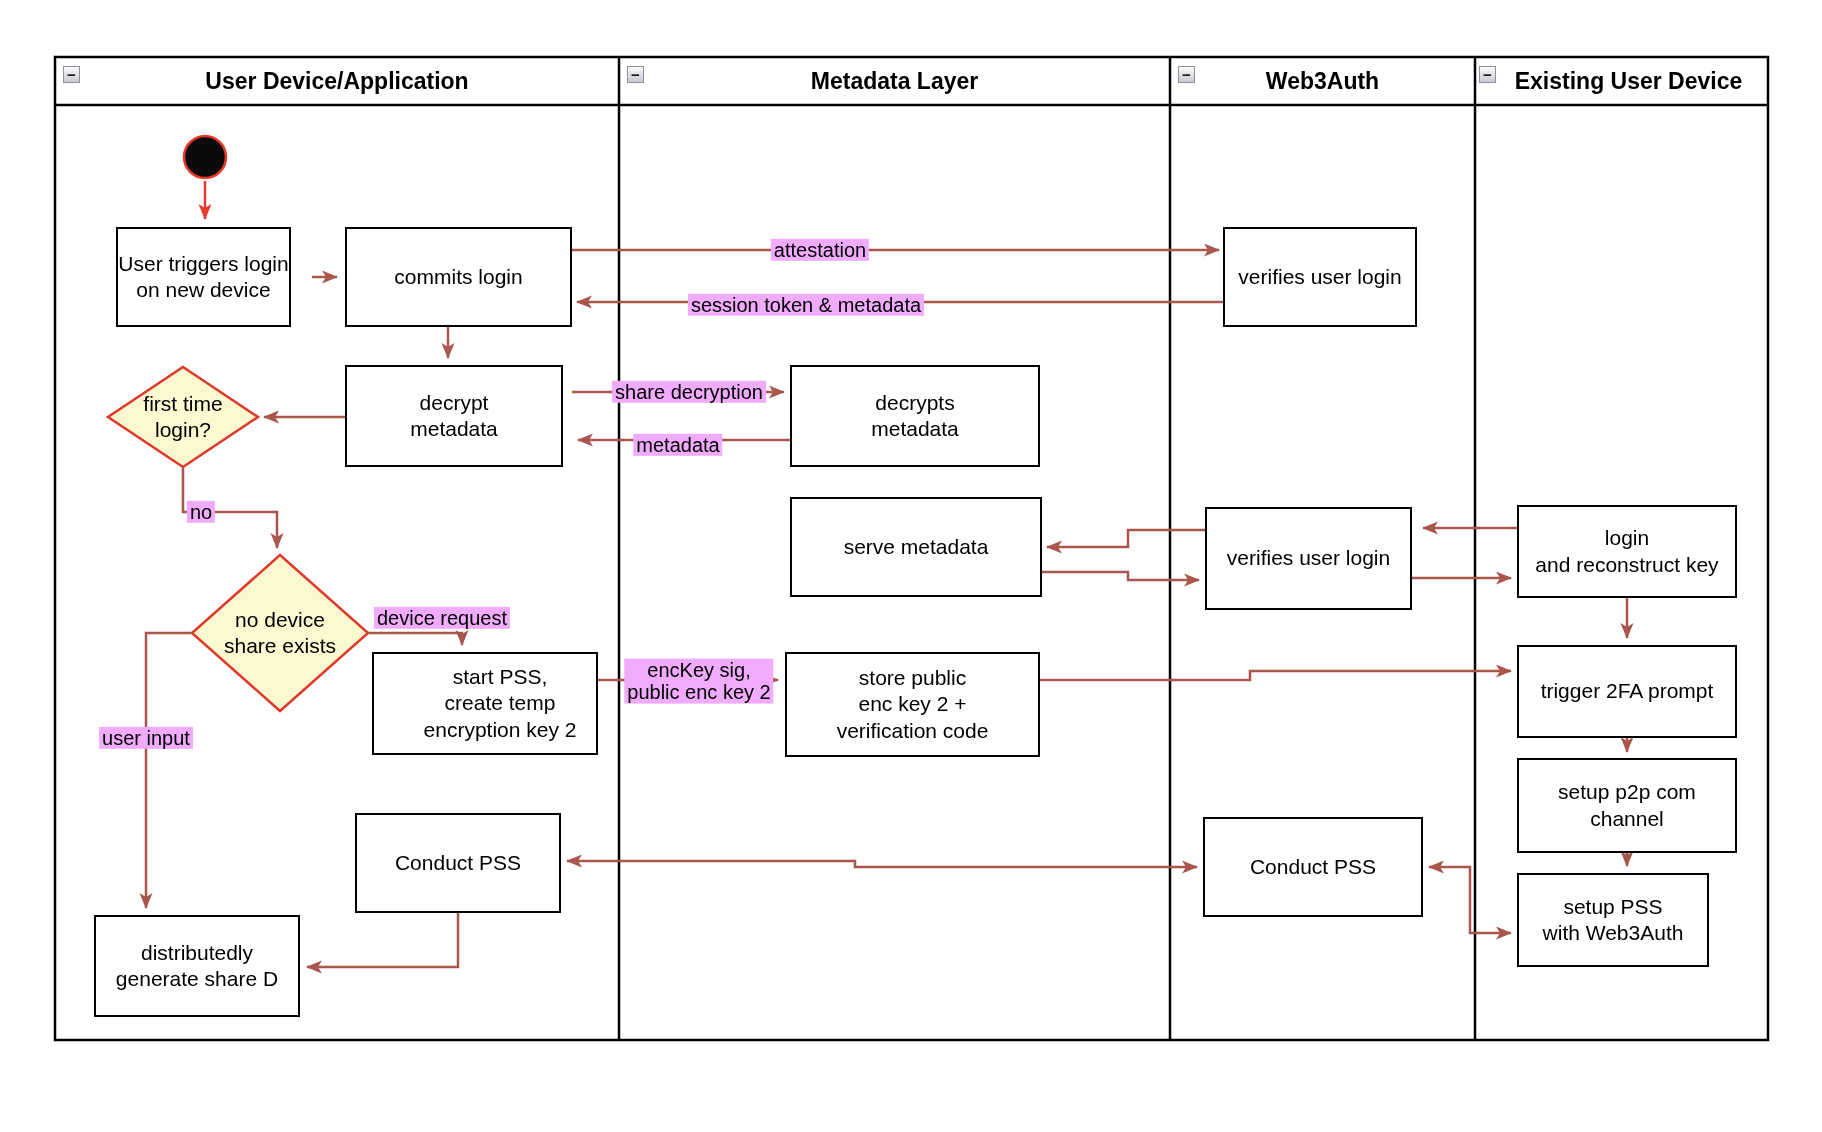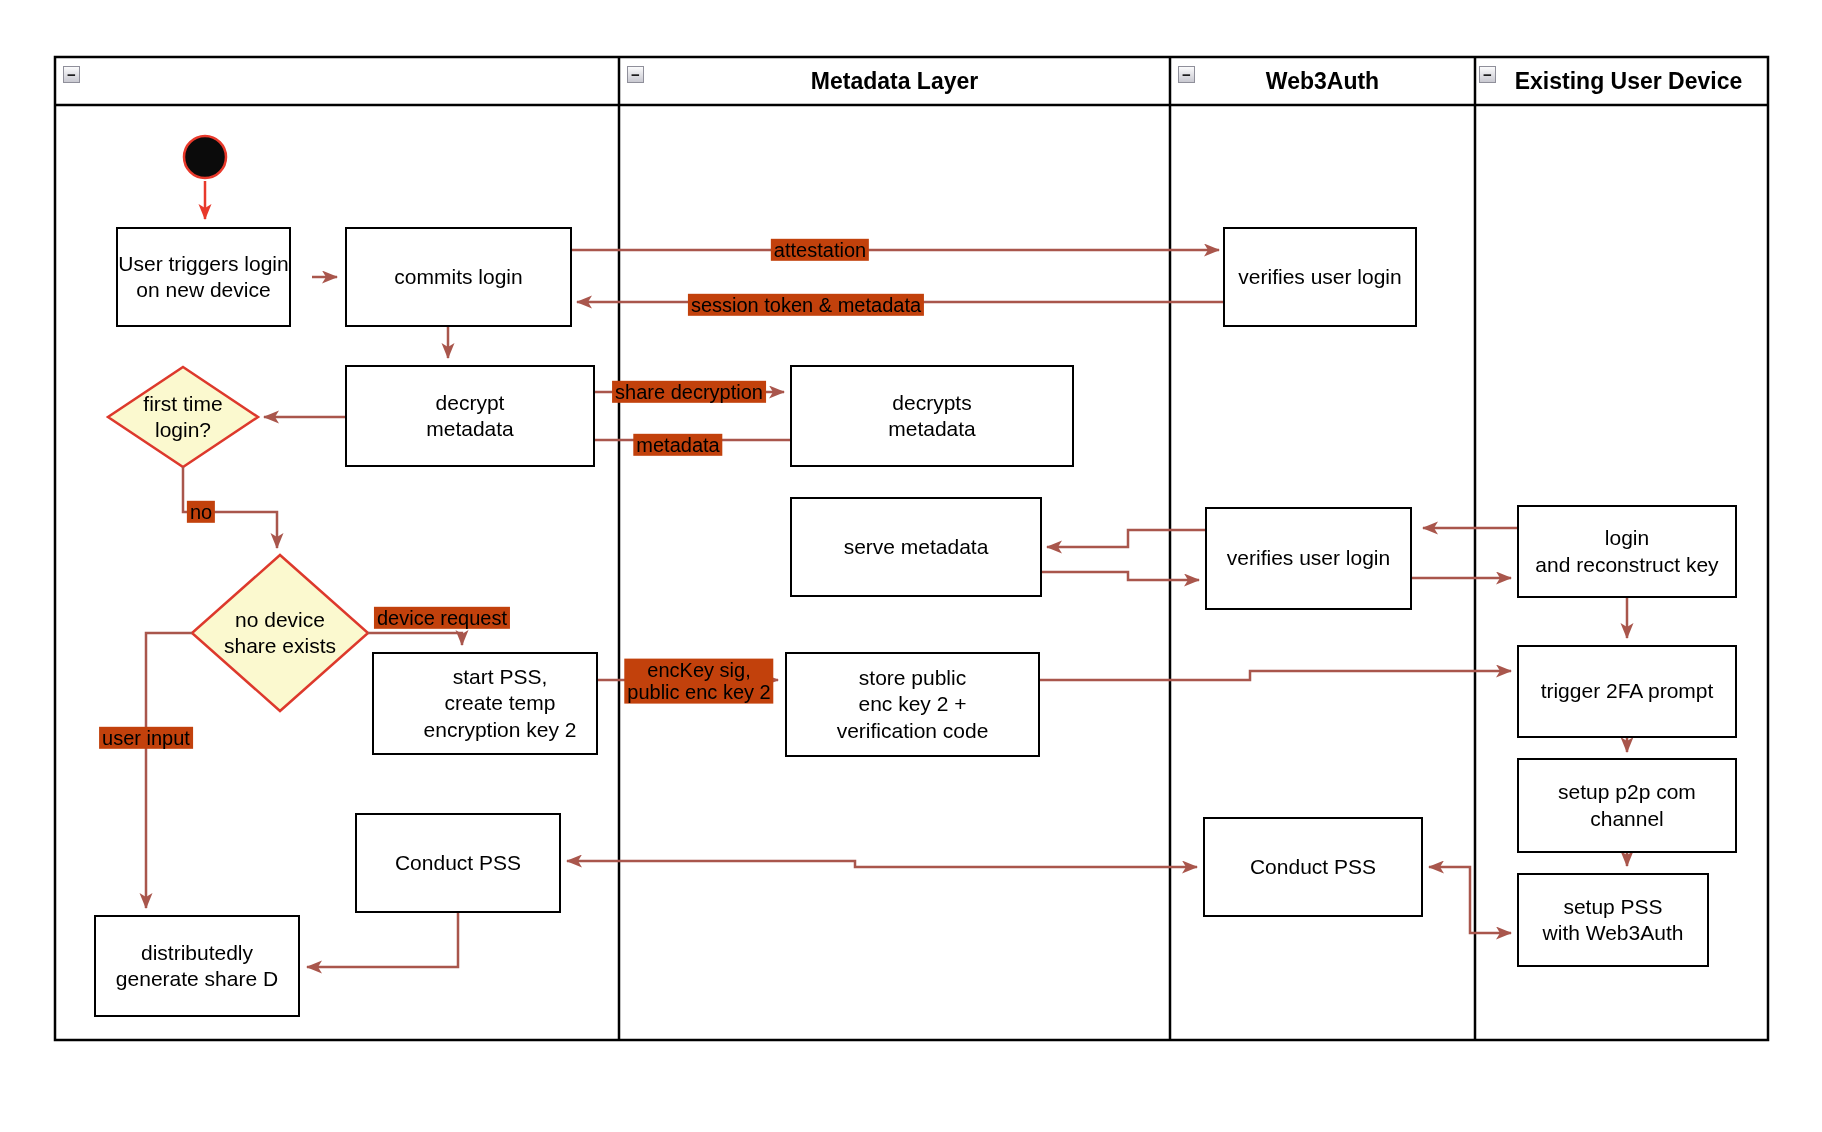--- a/index.html
+++ b/index.html
@@ -22,21 +22,21 @@
     position:absolute;top:57px;height:48px;display:flex;align-items:center;justify-content:center;
     font-weight:bold;font-size:23px;box-sizing:border-box;
   }
   .collapse{
     position:absolute;top:66px;width:17px;height:17px;box-sizing:border-box;
     border:1px solid #8f8f9a;background:linear-gradient(180deg,#fbfbfc 0%,#c9c9d1 100%);
     display:flex;align-items:center;justify-content:center;
     font-size:15px;font-weight:700;line-height:1;color:#111;cursor:default;
   }
   .elabel{
-    position:absolute;background:#c2410c;font-size:20px;line-height:1.12;
+    position:absolute;background:#f0abfc;font-size:20px;line-height:1.12;
     text-align:center;white-space:pre-line;padding:0 3px;transform:translate(-50%,-50%);
   }
 </style>
 </head>
 <body>
 
 <div id="stage">
 
   <svg id="wires" viewBox="0 0 1822 1132" xmlns="http://www.w3.org/2000/svg">
     <defs>
@@ -84,46 +84,47 @@
       <path d="M1412,578 L1511,578" marker-end="url(#mEnd)"></path>
       <path d="M1627,598 L1627,638" marker-end="url(#mEnd)"></path>
       <path d="M1627,738 L1627,752" marker-end="url(#mEnd)"></path>
       <path d="M1627,853 L1627,866" marker-end="url(#mEnd)"></path>
       <path d="M567,861 L855,861 L855,867 L1197,867" marker-start="url(#mStart)" marker-end="url(#mEnd)"></path>
       <path d="M1429,867 L1470,867 L1470,933 L1511,933" marker-start="url(#mStart)" marker-end="url(#mEnd)"></path>
       <path d="M458,913 L458,967 L307,967" marker-end="url(#mEnd)"></path>
     </g>
   </svg>
 
+  <div class="hdr" style="left:55px;width:564px;">User Device/Application</div>
   <div class="hdr" style="left:619px;width:551px;">Metadata Layer</div>
   <div class="hdr" style="left:1170px;width:305px;">Web3Auth</div>
   <div class="hdr" style="left:1475px;width:293px;padding-left:14px;">Existing User Device</div>
 
   <div class="collapse" style="left:63px;">−</div>
   <div class="collapse" style="left:627px;">−</div>
   <div class="collapse" style="left:1178px;">−</div>
   <div class="collapse" style="left:1479px;">−</div>
 
   <div class="box" style="left:116px;top:227px;width:175px;height:100px;">User triggers login
 on new device</div>
   <div class="box" style="left:345px;top:227px;width:227px;height:100px;">commits login</div>
-  <div class="box" style="left:345px;top:365px;width:250px;height:102px;">decrypt
+  <div class="box" style="left:345px;top:365px;width:218px;height:102px;">decrypt
 metadata</div>
   <div class="box" style="left:372px;top:652px;width:226px;height:103px;padding-left:30px;">start PSS,
 create temp
 encryption key 2</div>
   <div class="box" style="left:355px;top:813px;width:206px;height:100px;">Conduct PSS</div>
   <div class="box" style="left:94px;top:915px;width:206px;height:102px;">distributedly
 generate share D</div>
   <div class="dtext" style="left:108px;top:372px;width:150px;height:90px;">first time
 login?</div>
   <div class="dtext" style="left:192px;top:588px;width:176px;height:90px;">no device
 share exists</div>
 
-  <div class="box" style="left:790px;top:365px;width:284px;height:102px;">decrypts
+  <div class="box" style="left:790px;top:365px;width:250px;height:102px;">decrypts
 metadata</div>
   <div class="box" style="left:790px;top:497px;width:252px;height:100px;">serve metadata</div>
   <div class="box" style="left:785px;top:652px;width:255px;height:105px;">store public
 enc key 2 +
 verification code</div>
 
   <div class="box" style="left:1223px;top:227px;width:194px;height:100px;">verifies user login</div>
   <div class="box" style="left:1205px;top:507px;width:207px;height:103px;">verifies user login</div>
   <div class="box" style="left:1203px;top:817px;width:220px;height:100px;">Conduct PSS</div>
 

